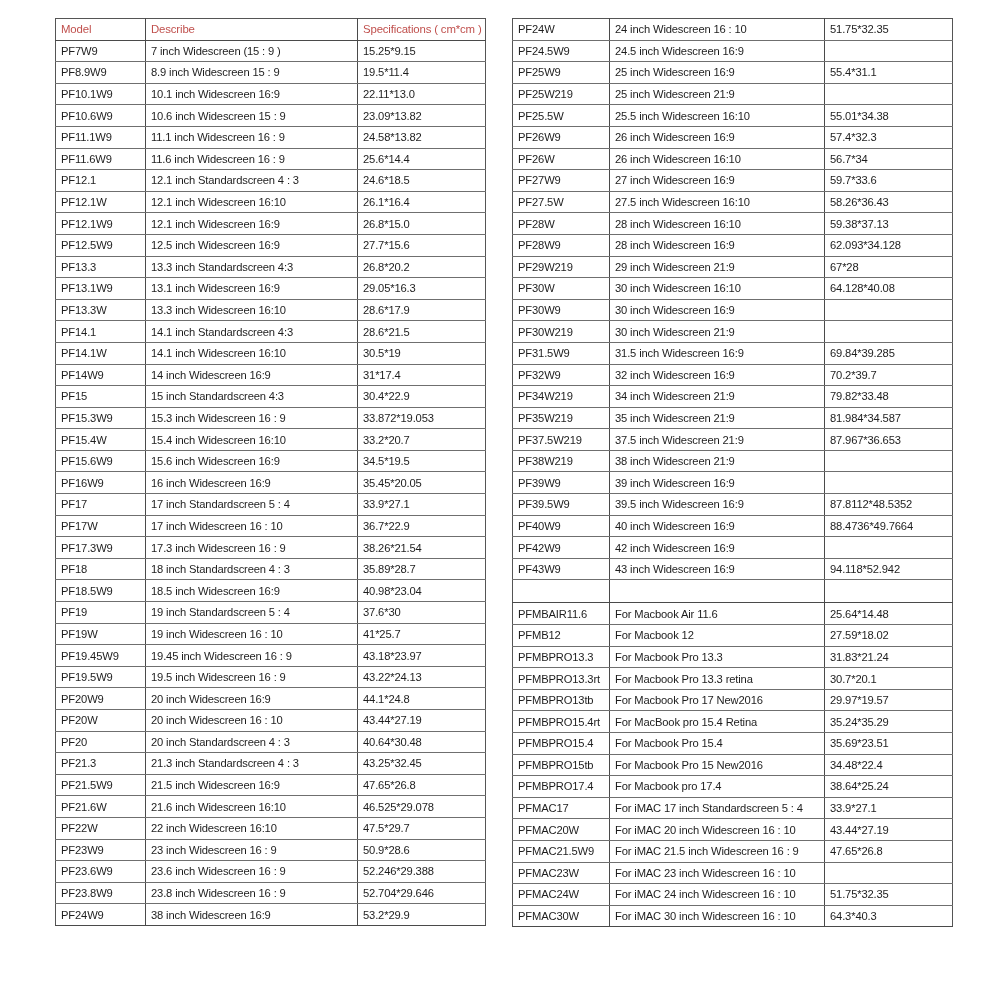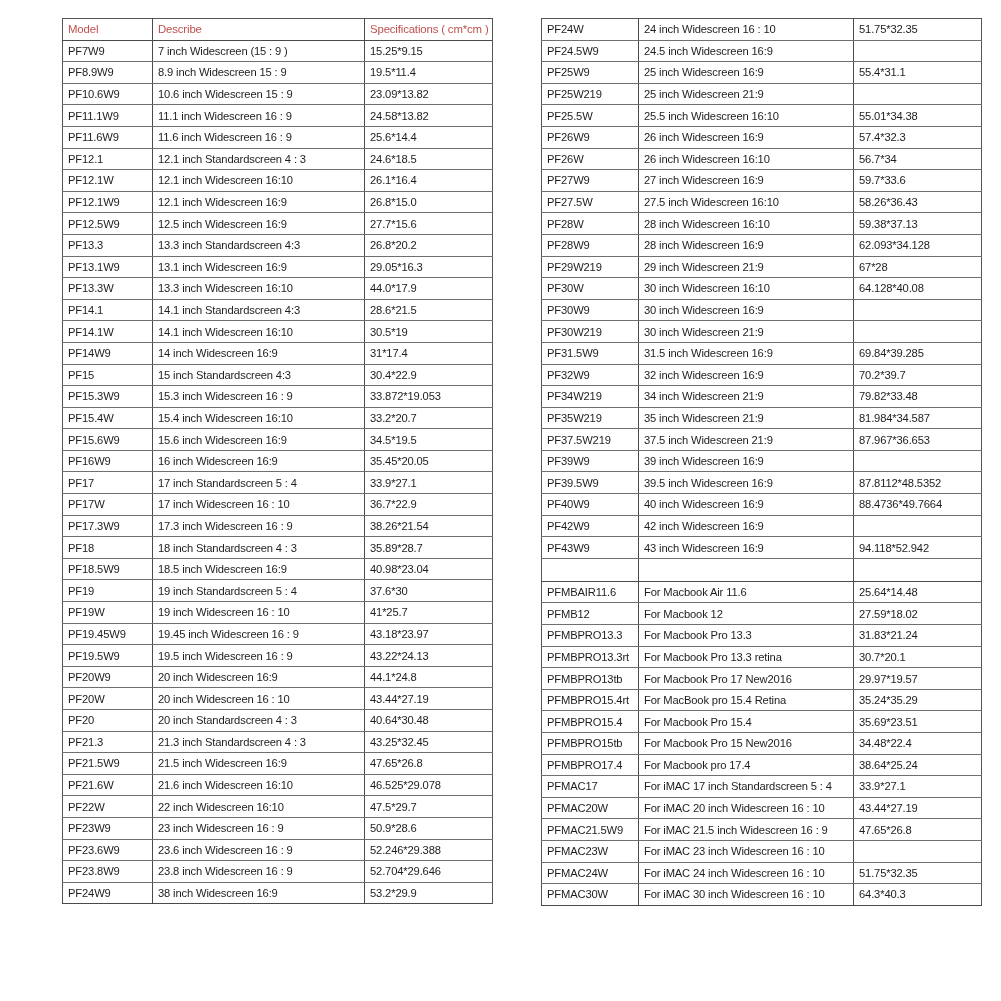--- a/index.html
+++ b/index.html
@@ -17,22 +17,22 @@
   .sheet {
     position: relative;
     width: 1001px;
     height: 1001px;
     box-sizing: border-box;
   }
   .table-wrap {
     position: absolute;
     top: 18px;
   }
-  .table-wrap.left  { left: 62px;  width: 430px; }
-  .table-wrap.right { left: 513px; width: 440px; padding-left: 28px; }
+  .table-wrap.left  { left: 55px;  width: 430px; }
+  .table-wrap.right { left: 484px; width: 440px; padding-left: 28px; }
 
   table.spec {
     border-collapse: collapse;
     table-layout: fixed;
     width: 100%;
     font-size: 11.2px;
   }
   table.spec td, table.spec th {
     border: 1px solid #6f6f6f;
     padding: 2px 4px 2px 5px;
@@ -103,20 +103,25 @@
             <td class="c0">PF7W9</td>
             <td class="c1">7 inch Widescreen (15 : 9 )</td>
             <td class="c2">15.25*9.15</td>
           </tr>
           <tr>
             <td class="c0">PF8.9W9</td>
             <td class="c1">8.9 inch Widescreen 15 : 9</td>
             <td class="c2">19.5*11.4</td>
           </tr>
           <tr>
+            <td class="c0">PF10.1W9</td>
+            <td class="c1">10.1 inch Widescreen 16:9</td>
+            <td class="c2">22.11*13.0</td>
+          </tr>
+          <tr>
             <td class="c0">PF10.6W9</td>
             <td class="c1">10.6 inch Widescreen 15 : 9</td>
             <td class="c2">23.09*13.82</td>
           </tr>
           <tr>
             <td class="c0">PF11.1W9</td>
             <td class="c1">11.1 inch Widescreen 16 : 9</td>
             <td class="c2">24.58*13.82</td>
           </tr>
           <tr>
@@ -150,21 +155,21 @@
             <td class="c2">26.8*20.2</td>
           </tr>
           <tr>
             <td class="c0">PF13.1W9</td>
             <td class="c1">13.1 inch Widescreen 16:9</td>
             <td class="c2">29.05*16.3</td>
           </tr>
           <tr>
             <td class="c0">PF13.3W</td>
             <td class="c1">13.3 inch Widescreen 16:10</td>
-            <td class="c2">44.0*17.9</td>
+            <td class="c2">28.6*17.9</td>
           </tr>
           <tr>
             <td class="c0">PF14.1</td>
             <td class="c1">14.1 inch  Standardscreen  4:3</td>
             <td class="c2">28.6*21.5</td>
           </tr>
           <tr>
             <td class="c0">PF14.1W</td>
             <td class="c1">14.1 inch Widescreen 16:10</td>
             <td class="c2">30.5*19</td>
@@ -405,20 +410,25 @@
             <td class="c0">PF35W219</td>
             <td class="c1">35 inch Widescreen 21:9</td>
             <td class="c2">81.984*34.587</td>
           </tr>
           <tr>
             <td class="c0">PF37.5W219</td>
             <td class="c1">37.5 inch Widescreen 21:9</td>
             <td class="c2">87.967*36.653</td>
           </tr>
           <tr>
+            <td class="c0">PF38W219</td>
+            <td class="c1">38 inch Widescreen 21:9</td>
+            <td class="c2"></td>
+          </tr>
+          <tr>
             <td class="c0">PF39W9</td>
             <td class="c1">39 inch Widescreen 16:9</td>
             <td class="c2"></td>
           </tr>
           <tr>
             <td class="c0">PF39.5W9</td>
             <td class="c1">39.5 inch Widescreen 16:9</td>
             <td class="c2">87.8112*48.5352</td>
           </tr>
           <tr>

